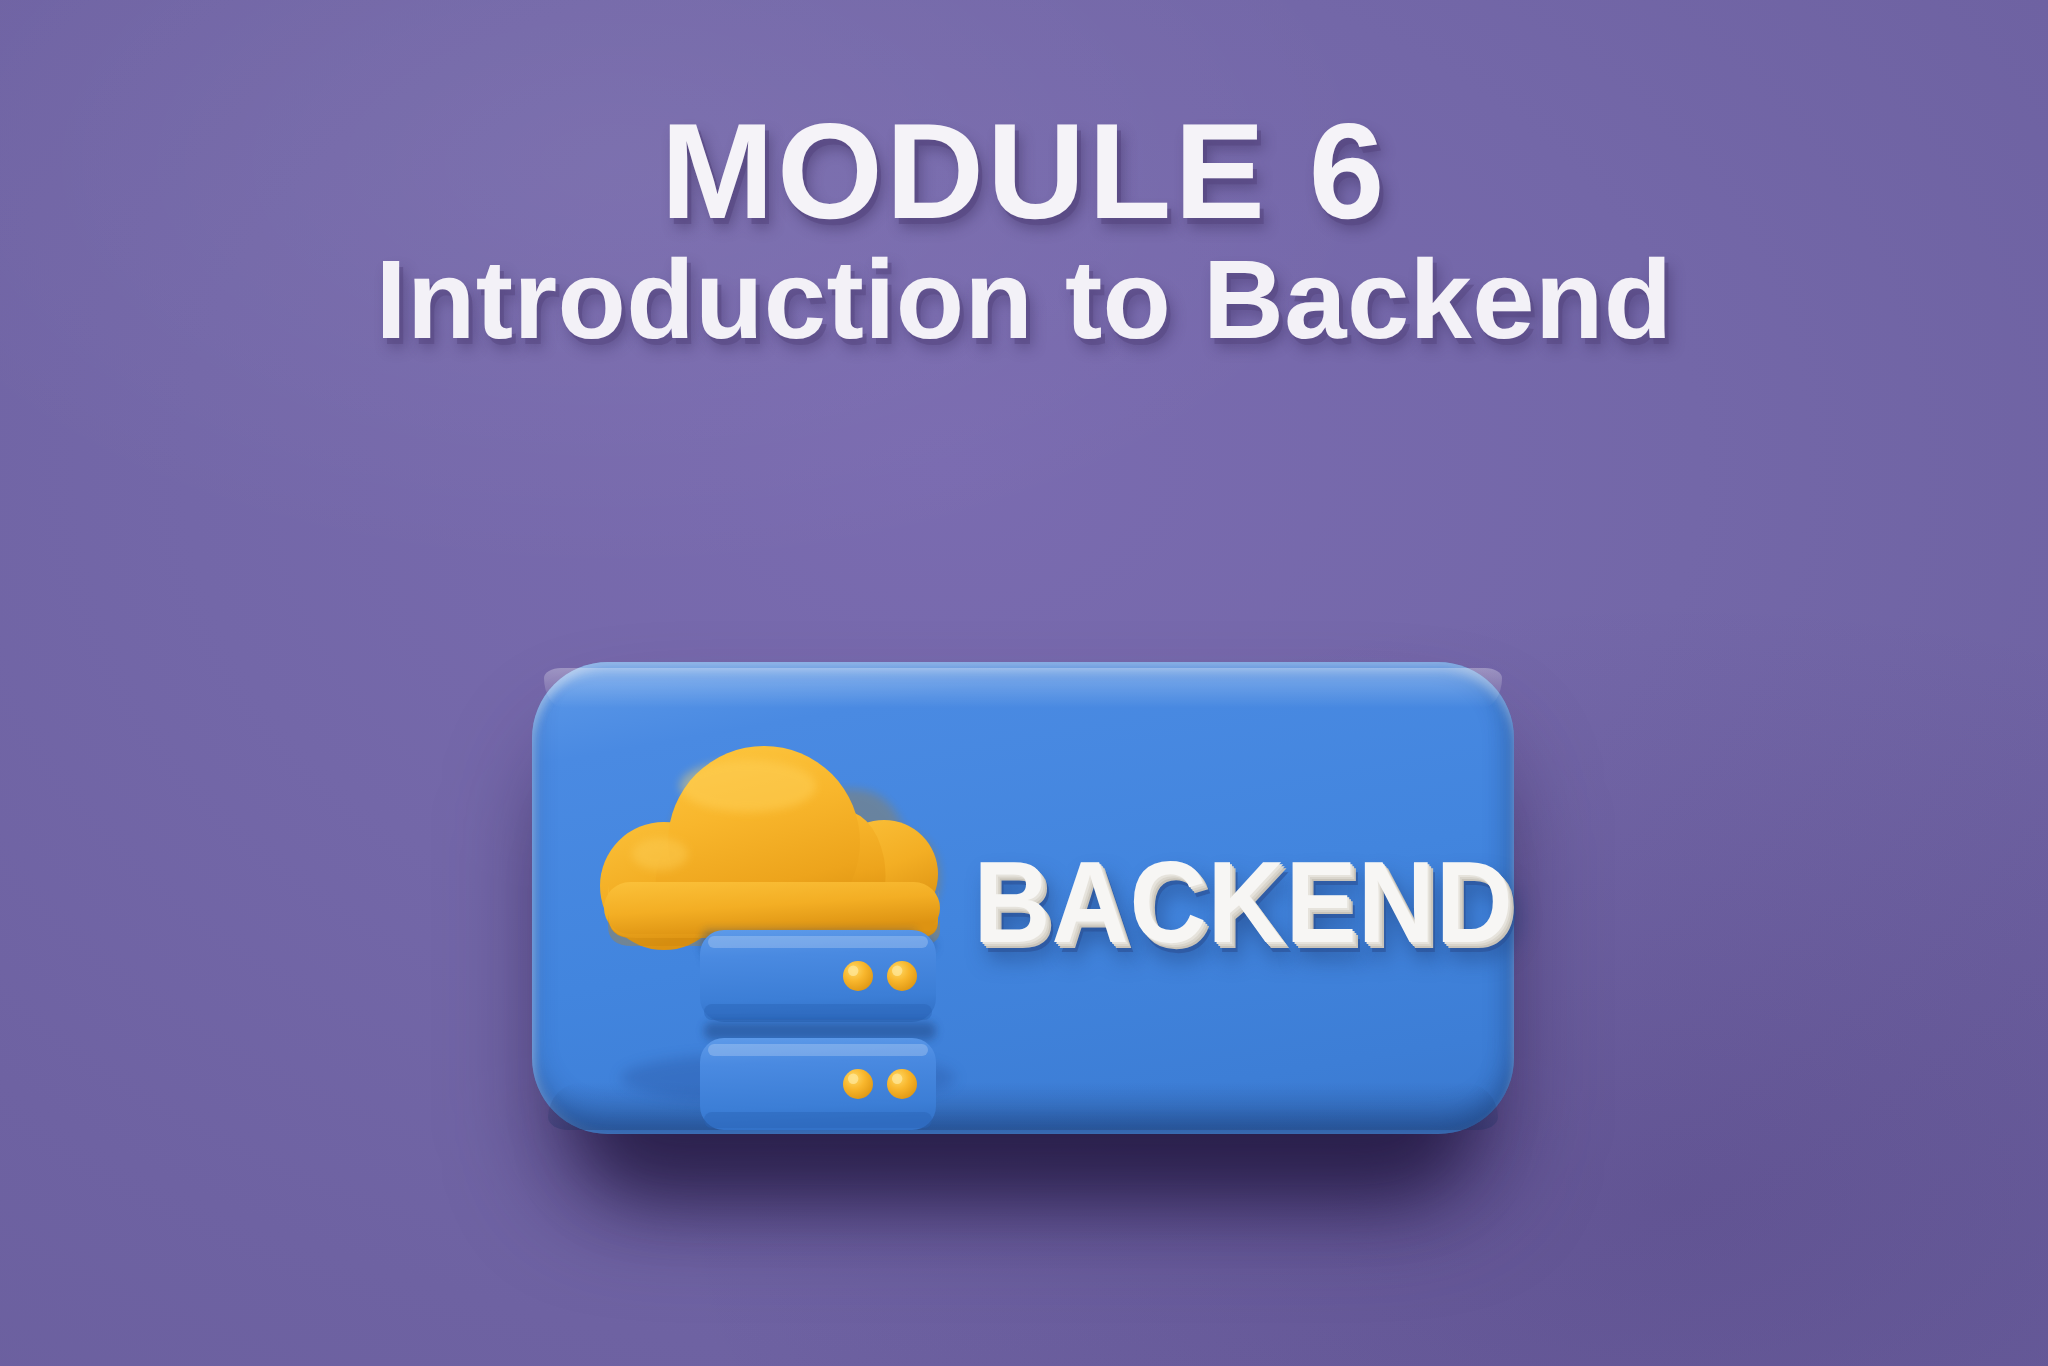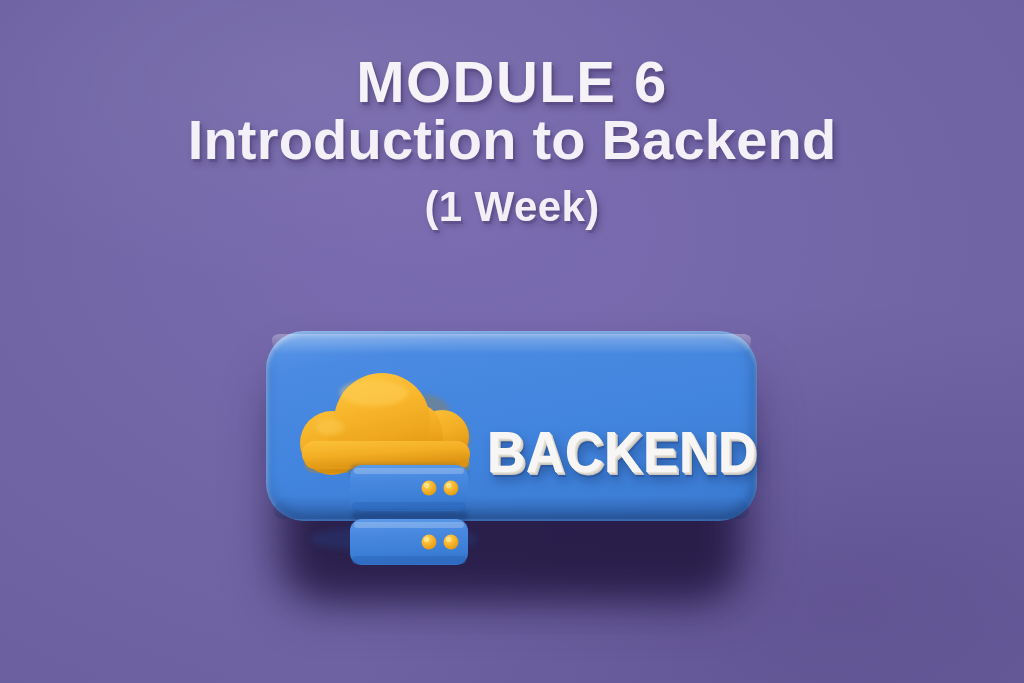--- a/index.html
+++ b/index.html
@@ -30,21 +30,21 @@
   
   .heading {
     position: absolute;
     left: 0;
     right: 0;
     top: 52px;
     text-align: center;
     color: #f4f2f8;
   }
   .title-main {
-    font-size: 58px;
+    font-size: 68px;
     font-weight: 700;
     letter-spacing: 1.5px;
     line-height: 1.02;
     color: #f5f3f8;
     text-shadow:
       2px 3px 0 rgba(86,70,128,0.55),
       3px 5px 7px rgba(58,44,92,0.45);
   }
   .title-sub {
     font-size: 56px;
@@ -66,21 +66,21 @@
       2px 3px 0 rgba(86,70,128,0.5),
       3px 4px 6px rgba(58,44,92,0.40);
   }
 
   
   .badge-wrap {
     position: absolute;
     left: 266px;
     top: 331px;
     width: 491px;
-    height: 190px;
+    height: 236px;
   }
   .card-shadow {
     position: absolute;
     left: 10px;
     top: 40px;
     width: 471px;
     height: 230px;
     border-radius: 40px;
     background: rgba(33,20,66,0.62);
     filter: blur(26px);
@@ -156,21 +156,20 @@
 </style>
 </head>
 <body>
 
 <div id="slide">
   <div class="bg-sheen"></div>
 
   <div class="heading">
     <div class="title-main">MODULE 6</div>
     <div class="title-sub">Introduction to Backend</div>
-    <div class="title-dur">(1 Week)</div>
   </div>
 
   <div class="badge-wrap">
     <div class="card-shadow"></div>
     <div class="card-shadow deep"></div>
 
     <div class="card">
       <div class="card-topband"></div>
       <div class="card-botband"></div>
 

